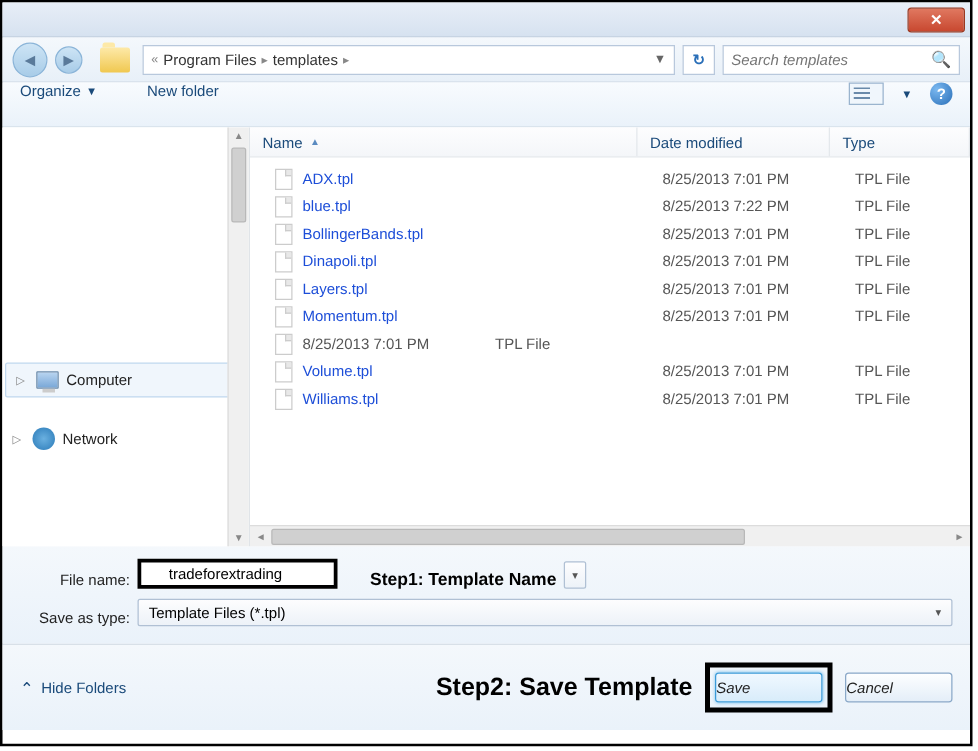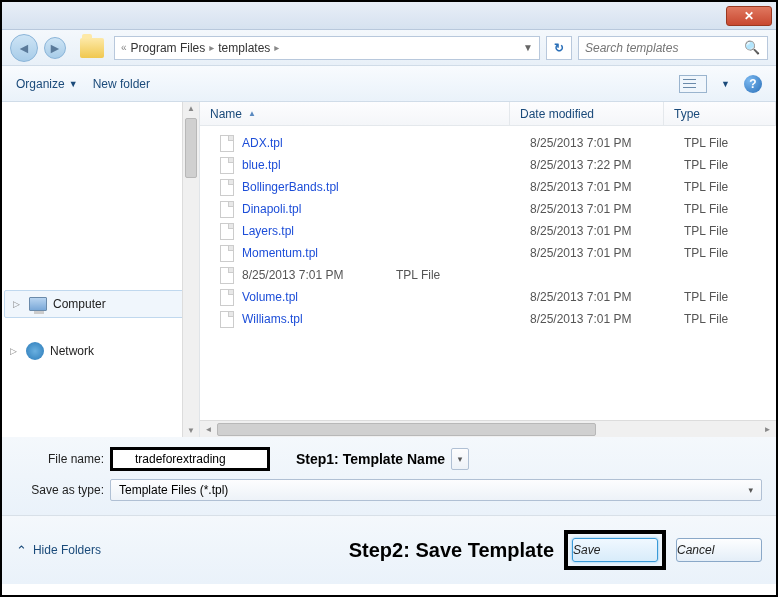--- a/index.html
+++ b/index.html
@@ -14,21 +14,21 @@
 .folder-ico { width: 24px; height: 20px; background: linear-gradient(to bottom, #fde9a8, #f0c850); border-radius: 2px; margin-left: 8px; position: relative; }
 .folder-ico::before { content: ""; position: absolute; top: -4px; left: 2px; width: 10px; height: 4px; background: #fde9a8; border-radius: 2px 2px 0 0; }
 .path-box { flex: 1; height: 24px; background: #fff; border: 1px solid #b8c8dc; display: flex; align-items: center; padding: 0 6px; gap: 4px; margin-left: 4px; }
 .path-sep { color: #888; font-size: 10px; }
 .path-seg { color: #333; }
 .path-drop { margin-left: auto; color: #666; font-size: 10px; }
 .refresh-btn { width: 26px; height: 24px; background: #fff; border: 1px solid #b8c8dc; display: flex; align-items: center; justify-content: center; color: #2a6fb8; font-weight: bold; }
 .search-box { width: 190px; height: 24px; background: #fff; border: 1px solid #b8c8dc; display: flex; align-items: center; padding: 0 6px; }
 .search-box input { border: none; outline: none; flex: 1; color: #888; font-style: italic; }
 .search-ico { color: #5a7a9a; font-size: 13px; }
-.toolbar { height: 36px; background: linear-gradient(to bottom, #f8fbfe, #eaf2fa); display: flex; align-items: center; padding: 0 14px; gap: 15px; border-bottom: 1px solid #d0dce8; }
+.toolbar { height: 36px; background: linear-gradient(to bottom, #f8fbfe, #eaf2fa); display: flex; align-items: flex-start; padding: 0 14px; gap: 40px; border-bottom: 1px solid #d0dce8; }
 .tb-btn { color: #1a4a7a; display: flex; align-items: center; gap: 4px; }
 .tb-drop { font-size: 9px; color: #1a4a7a; }
 .tb-right { margin-left: auto; display: flex; align-items: center; gap: 14px; }
 .view-ico { width: 28px; height: 18px; border: 1px solid #9ab4ce; background: #f0f6fc; position: relative; }
 .view-ico::before { content: ""; position: absolute; left: 3px; top: 3px; right: 10px; bottom: 3px; background: repeating-linear-gradient(to bottom, #6a8aaa 0 1px, transparent 1px 4px); }
 .help-ico { width: 18px; height: 18px; border-radius: 50%; background: radial-gradient(circle at 30% 30%, #7ab8f0, #2a6fb8); color: #fff; display: flex; align-items: center; justify-content: center; font-weight: bold; font-size: 11px; }
 .body-area { display: flex; height: 335px; background: #fff; }
 .tree-pane { width: 198px; border-right: 1px solid #e0e4e8; position: relative; background: #fff; }
 .tree-scroll { position: absolute; right: 0; top: 0; bottom: 0; width: 17px; background: #f0f0f0; border-left: 1px solid #dcdcdc; }
 .tree-scroll::before { content: "▲"; position: absolute; top: 2px; left: 4px; font-size: 8px; color: #888; }
@@ -54,21 +54,21 @@
 .file-ico::before { content: ""; position: absolute; top: 0; right: 0; width: 4px; height: 4px; background: #e8e8e8; border-left: 1px solid #ccc; border-bottom: 1px solid #ccc; }
 .col-name { width: 288px; color: #1d4ed8; }
 .col-date { width: 154px; color: #555; }
 .col-type { flex: 1; color: #555; }
 .list-rows { padding-top: 6px; }
 .h-scroll { position: absolute; bottom: 0; left: 0; right: 0; height: 17px; background: #f0f0f0; border-top: 1px solid #dcdcdc; display: flex; align-items: center; }
 .h-scroll-btn { width: 17px; height: 15px; display: flex; align-items: center; justify-content: center; font-size: 8px; color: #888; }
 .h-scroll-track { flex: 1; height: 13px; position: relative; }
 .h-scroll-thumb { position: absolute; left: 0; width: 70%; height: 100%; background: #d0d0d0; border: 1px solid #b8b8b8; border-radius: 2px; }
 .form-area { background: linear-gradient(to bottom, #f4f8fc, #eaf2fa); padding: 10px 14px 6px; }
-.form-row { display: flex; align-items: center; margin-bottom: 8px; gap: 6px; }
+.form-row { display: flex; align-items: flex-end; margin-bottom: 8px; gap: 6px; }
 .form-label { width: 88px; text-align: right; color: #222; }
 .filename-input { width: 160px; height: 24px; border: 3px solid #000; padding: 0 22px; background: #fff; }
 .step-label { font-weight: bold; font-size: 14px; color: #000; margin-left: 20px; }
 .combo { flex: 1; height: 22px; background: linear-gradient(to bottom, #fdfdfe, #edf2f8); border: 1px solid #b0c0d4; border-radius: 2px; padding: 0 8px; display: flex; align-items: center; justify-content: space-between; }
 .combo-arrow { font-size: 9px; color: #555; }
 .button-bar { background: linear-gradient(to bottom, #f4f8fc, #eaf2fa); padding: 14px 14px 14px; display: flex; align-items: center; gap: 10px; border-top: 1px solid #d8e0e8; }
 .hide-folders { display: flex; align-items: center; gap: 6px; color: #1a4a7a; }
 .hide-arrow { font-size: 13px; }
 .step2-label { font-weight: bold; font-size: 20px; margin-left: auto; }
 .save-btn-wrap { border: 4px solid #000; padding: 4px; }

